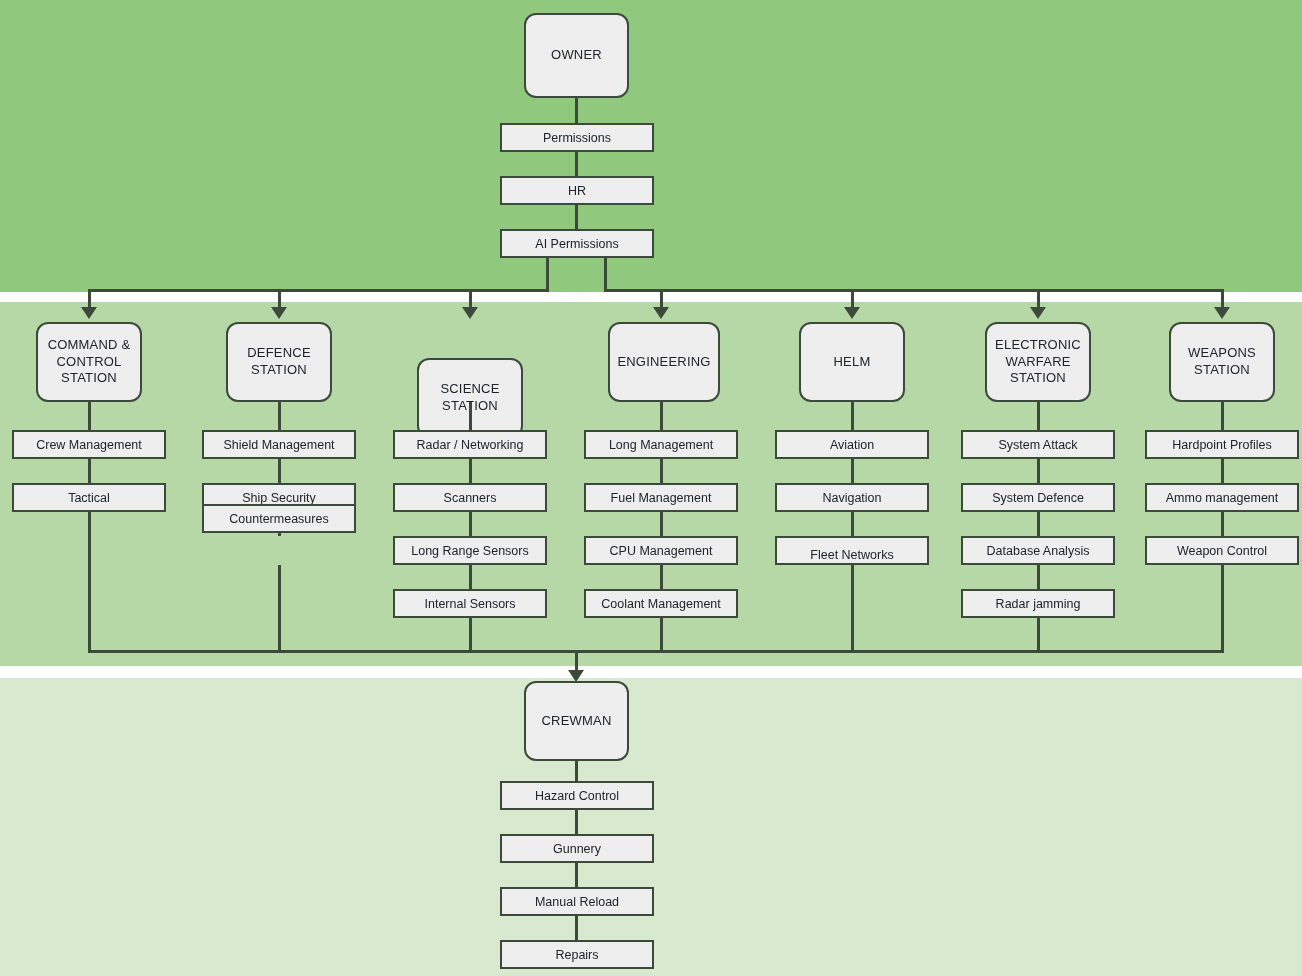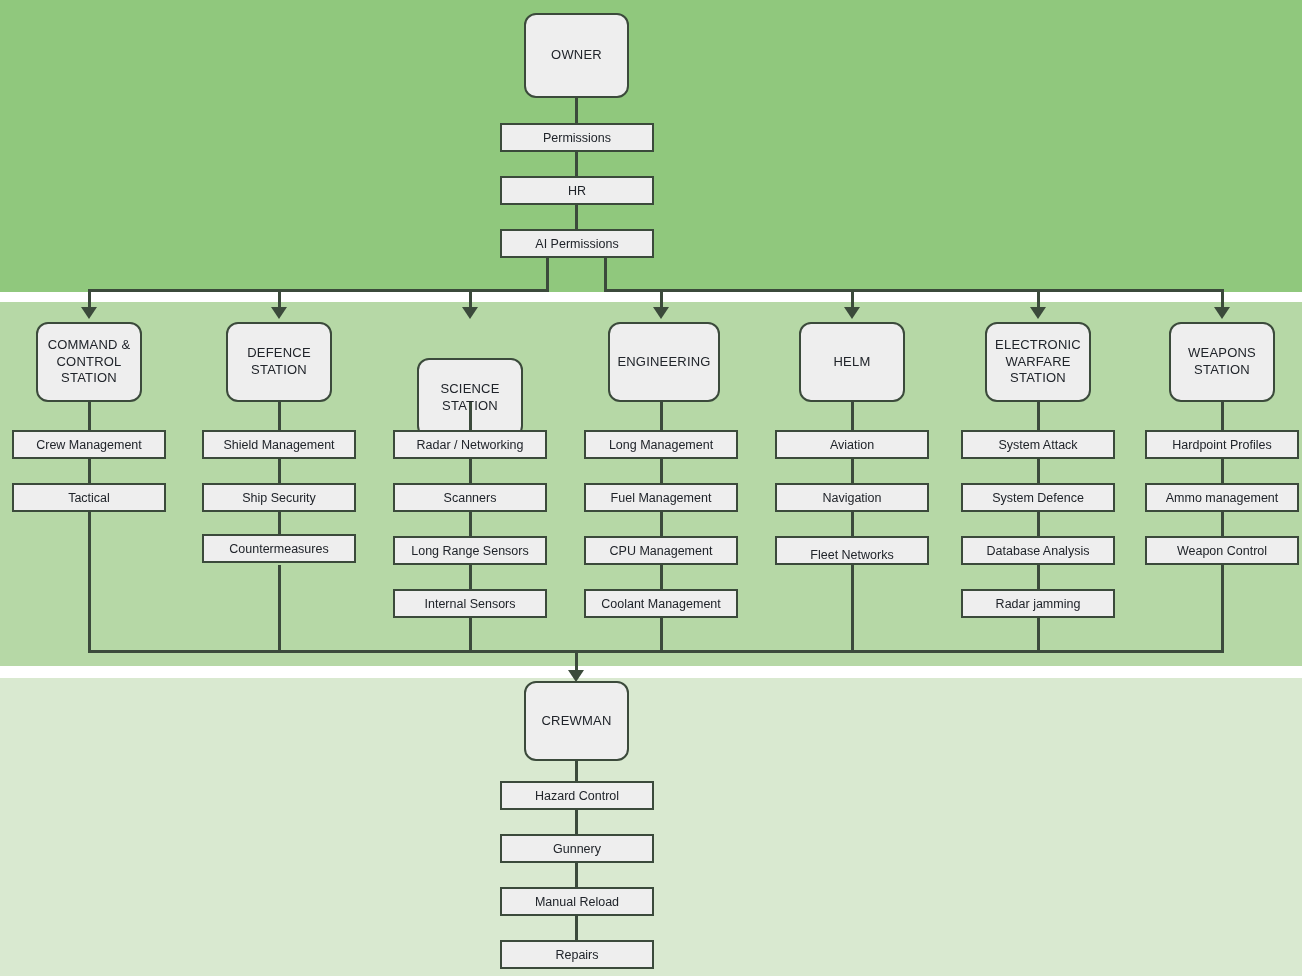--- a/index.html
+++ b/index.html
@@ -146,21 +146,21 @@
   </div>
   <div class="ln v" style="left:278px; top:402px; height:28px;"></div>
   <div class="node task" style="left:202px; top:430px;">
     <span>Shield Management</span>
   </div>
   <div class="ln v" style="left:278px; top:459px; height:24px;"></div>
   <div class="node task" style="left:202px; top:483px;">
     <span>Ship Security</span>
   </div>
   <div class="ln v" style="left:278px; top:512px; height:24px;"></div>
-  <div class="node task" style="left:202px; top:534px;align-items:center;">
+  <div class="node task" style="left:202px; top:504px;align-items:center;">
     <span>Countermeasures</span>
   </div>
   <div class="ln v" style="left:278px; top:565px; height:88px;"></div>
 
   <div class="node role" style="left:417px; top:322px; width:106px; height:80px;margin-top:36px;">
     <span>
       <span>SCIENCE</span><br>
       <span>STATION</span>
     </span>
   </div>

